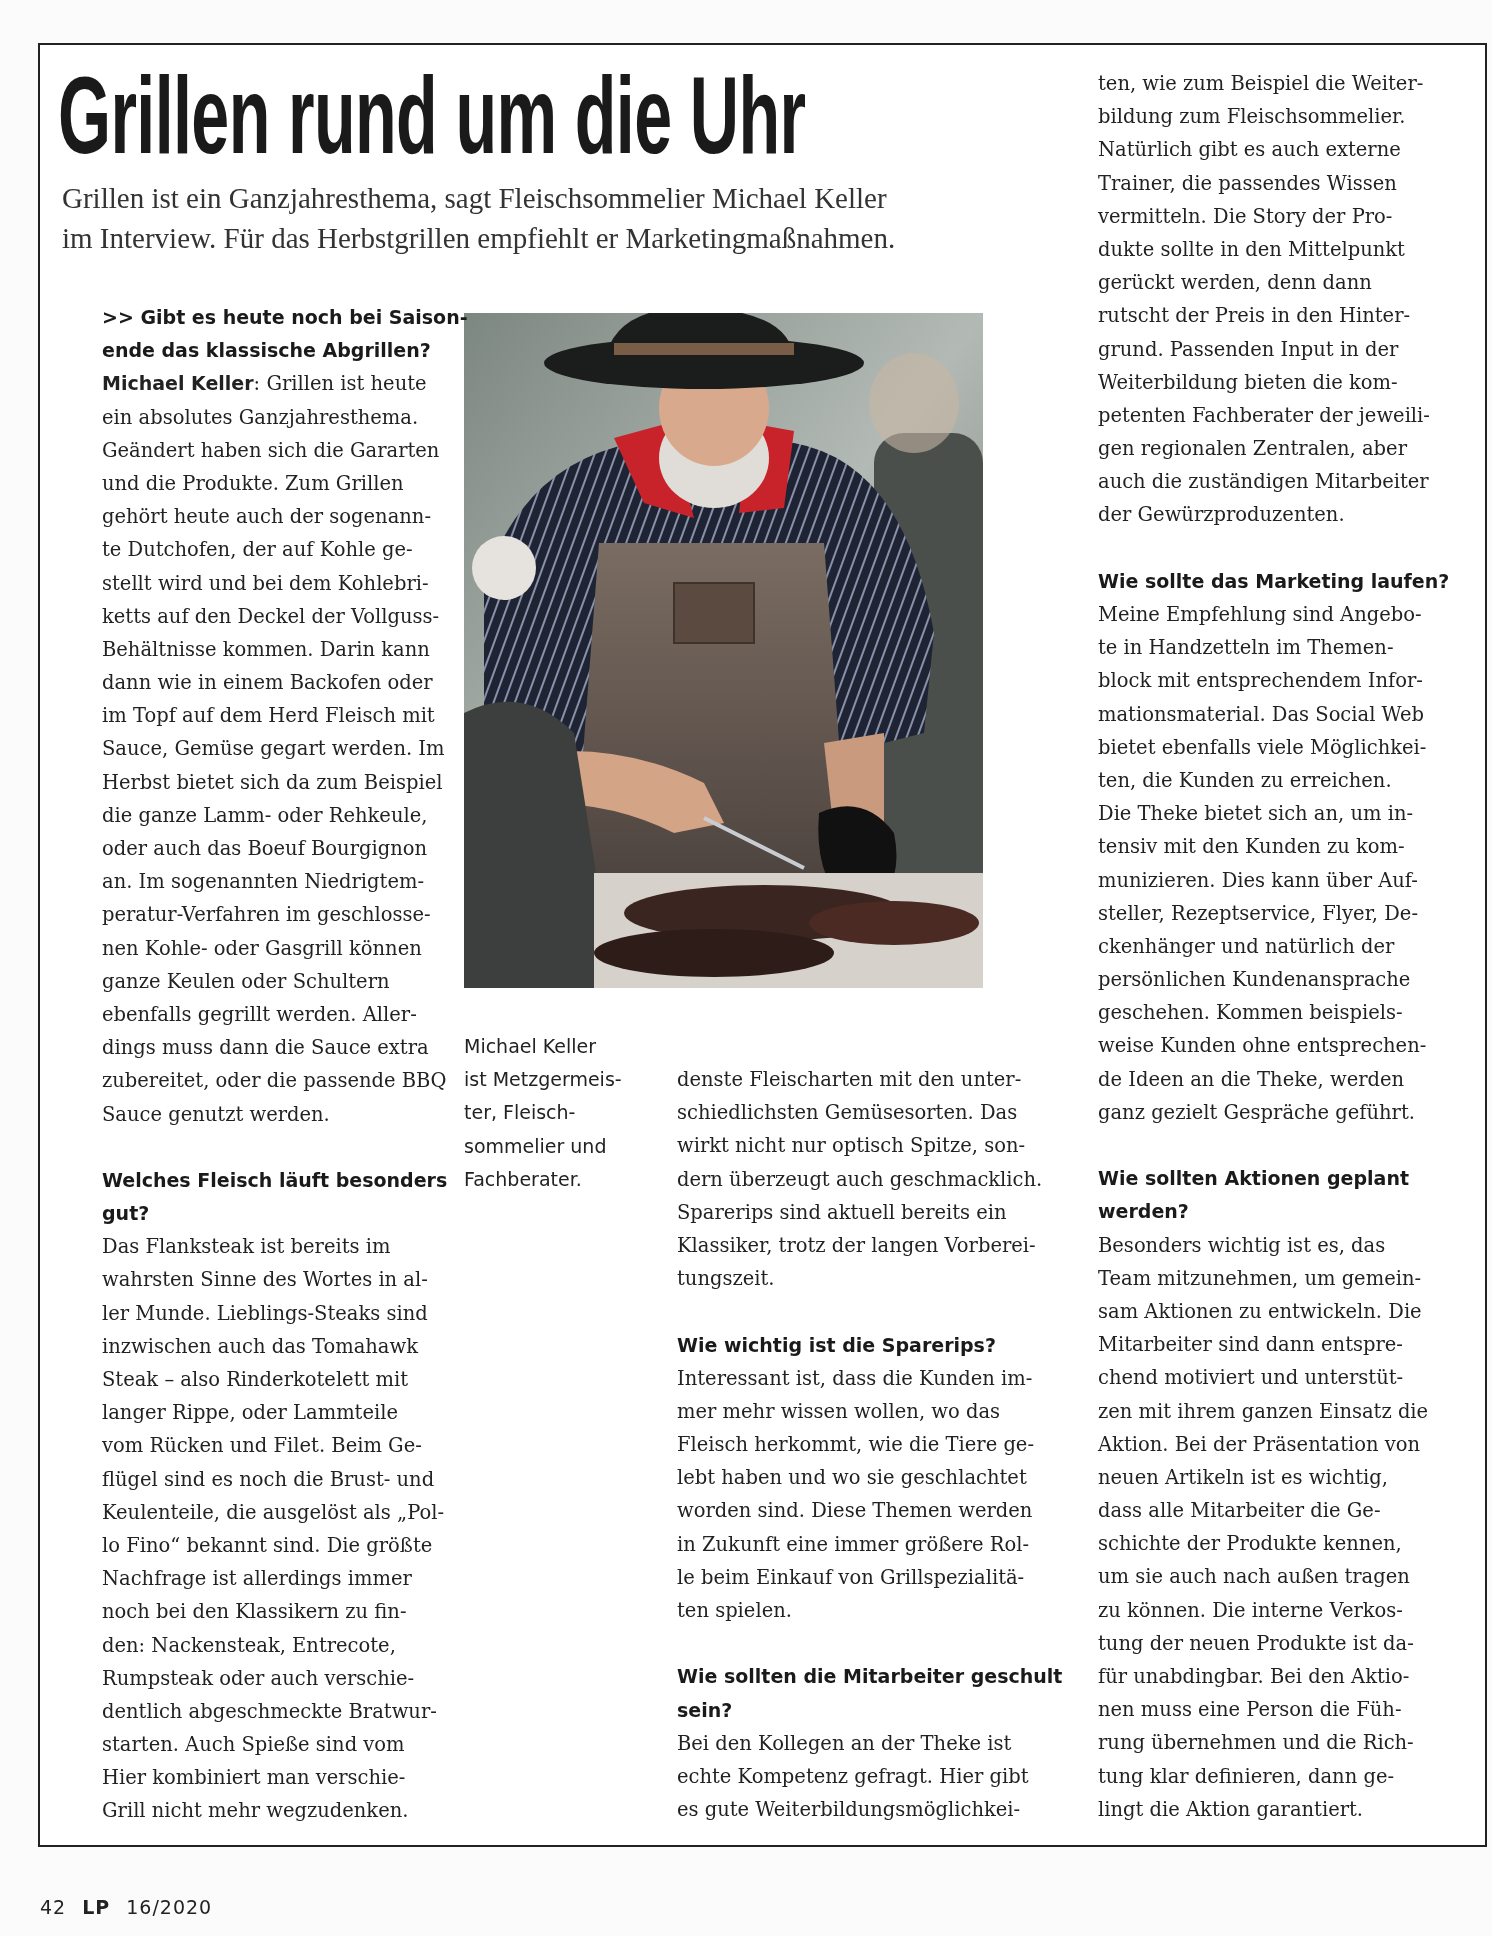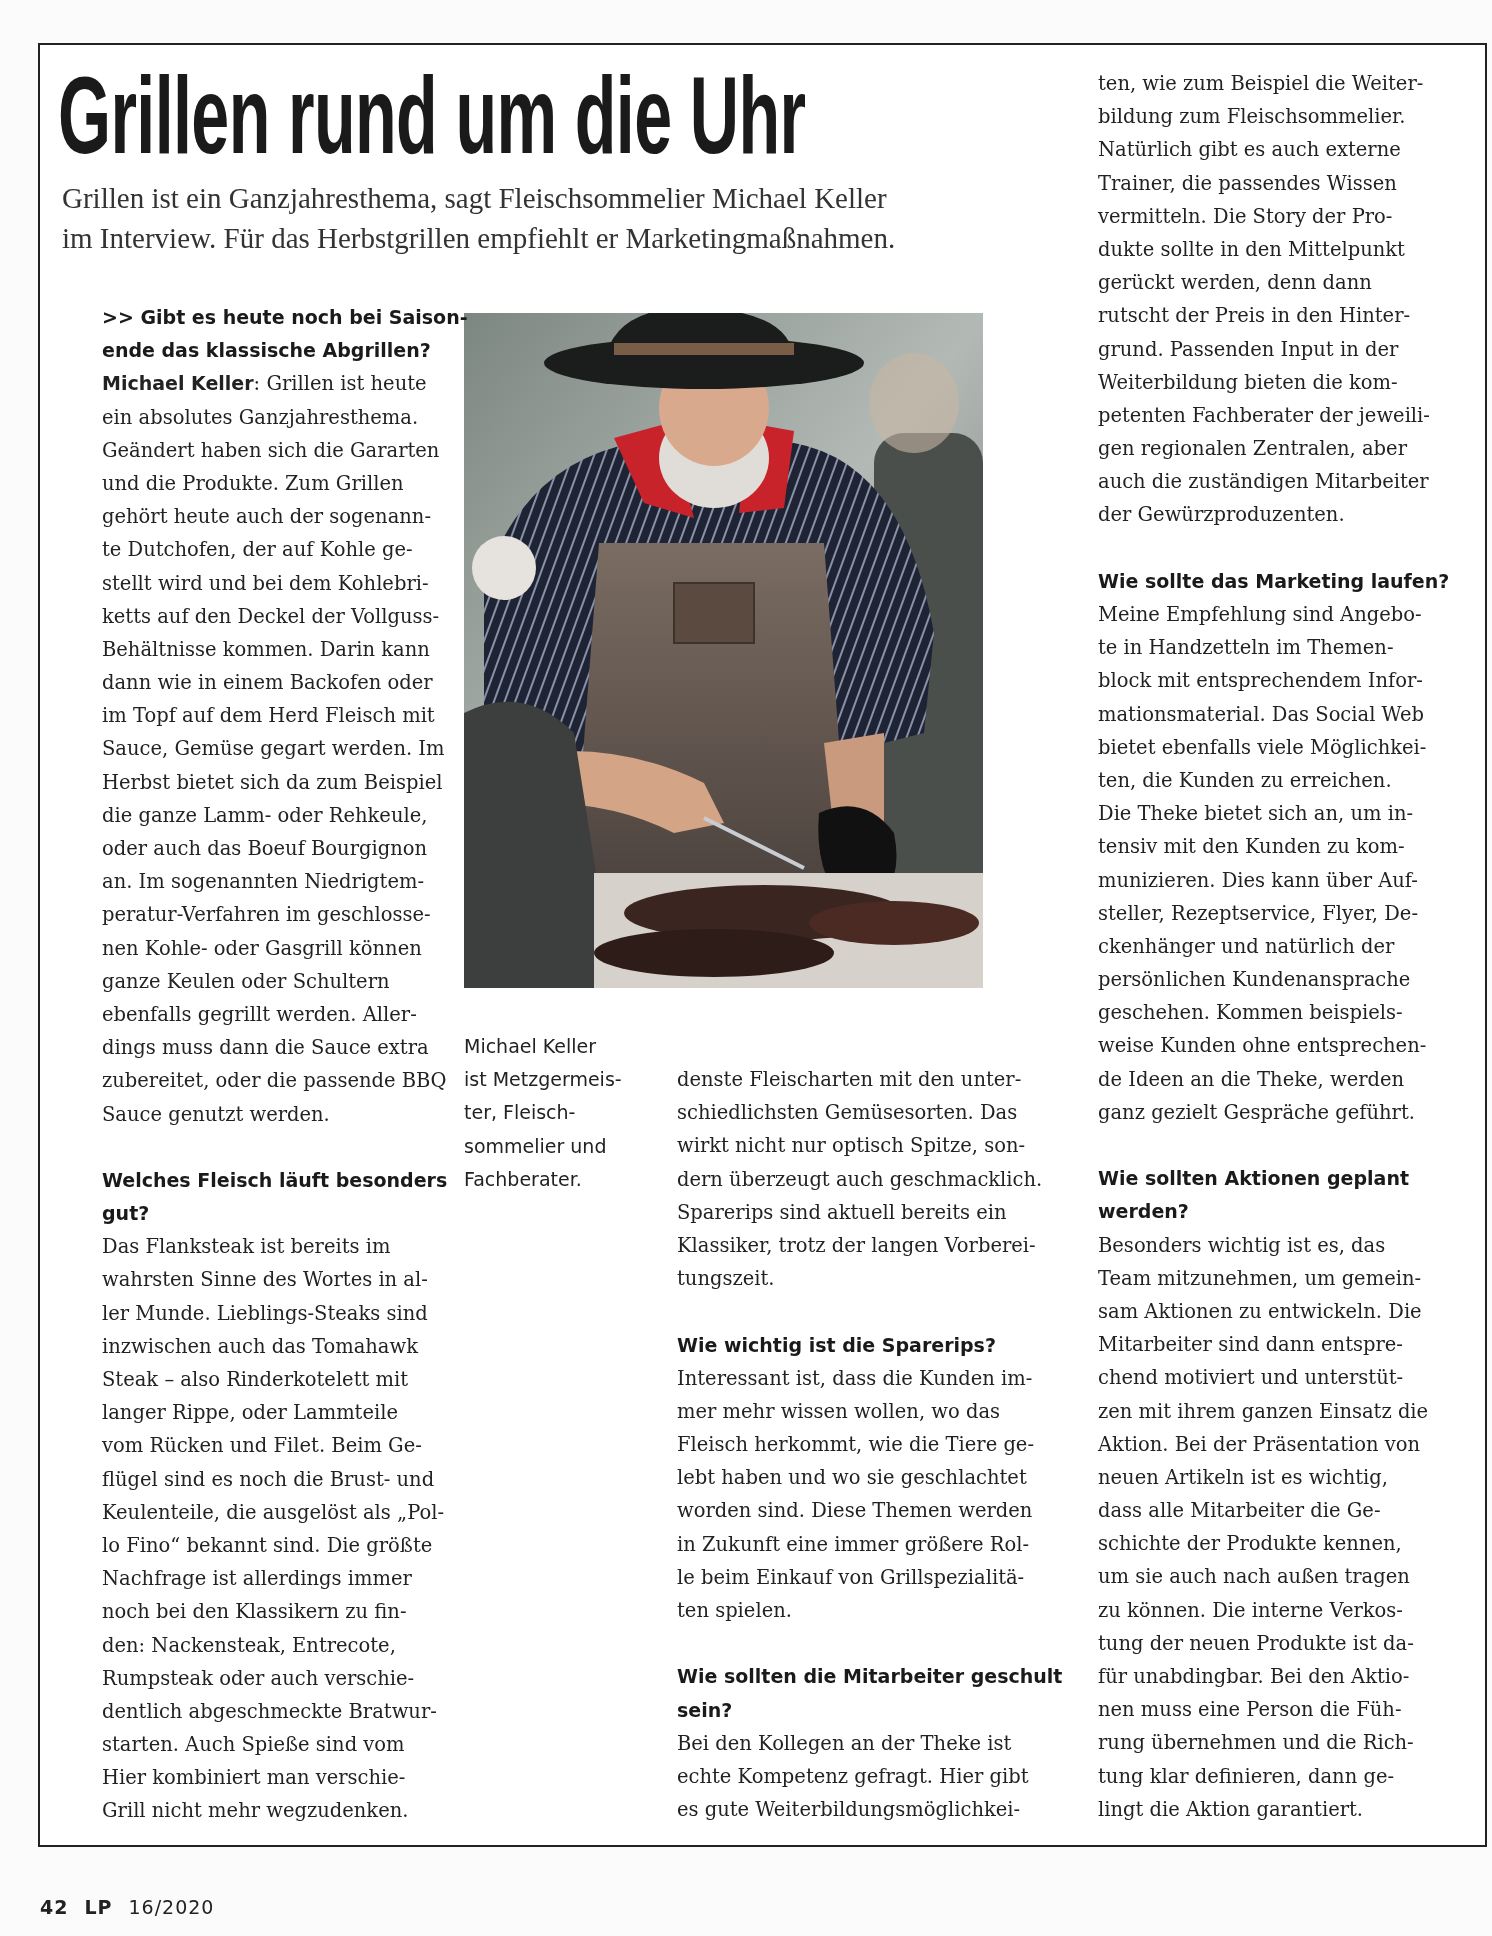--- a/index.html
+++ b/index.html
@@ -44,21 +44,21 @@
   }
   .caption div { white-space:nowrap; }
   .photo {
     position:absolute; left:464px; top:313px; width:519px; height:675px; overflow:hidden;
     background:linear-gradient(180deg,#8f9893 0%,#a7afaa 30%,#6f7670 60%,#4b4d4a 100%);
   }
   .footer {
     position:absolute; left:40px; top:1896px;
     font-family:"DejaVu Sans", sans-serif; font-size:19px; color:#222; letter-spacing:1px;
   }
-  .footer .pg { font-weight:bold; margin-right:16px; }
+  .footer .pg { font-weight:normal; margin-right:16px; }
   .footer .mag { font-weight:bold; margin-right:16px; }
 </style>
 </head>
 <body>
 
 <div class="frame"></div>
 
 <div class="headline">Grillen rund um die Uhr</div>
 
 <div class="deck">

